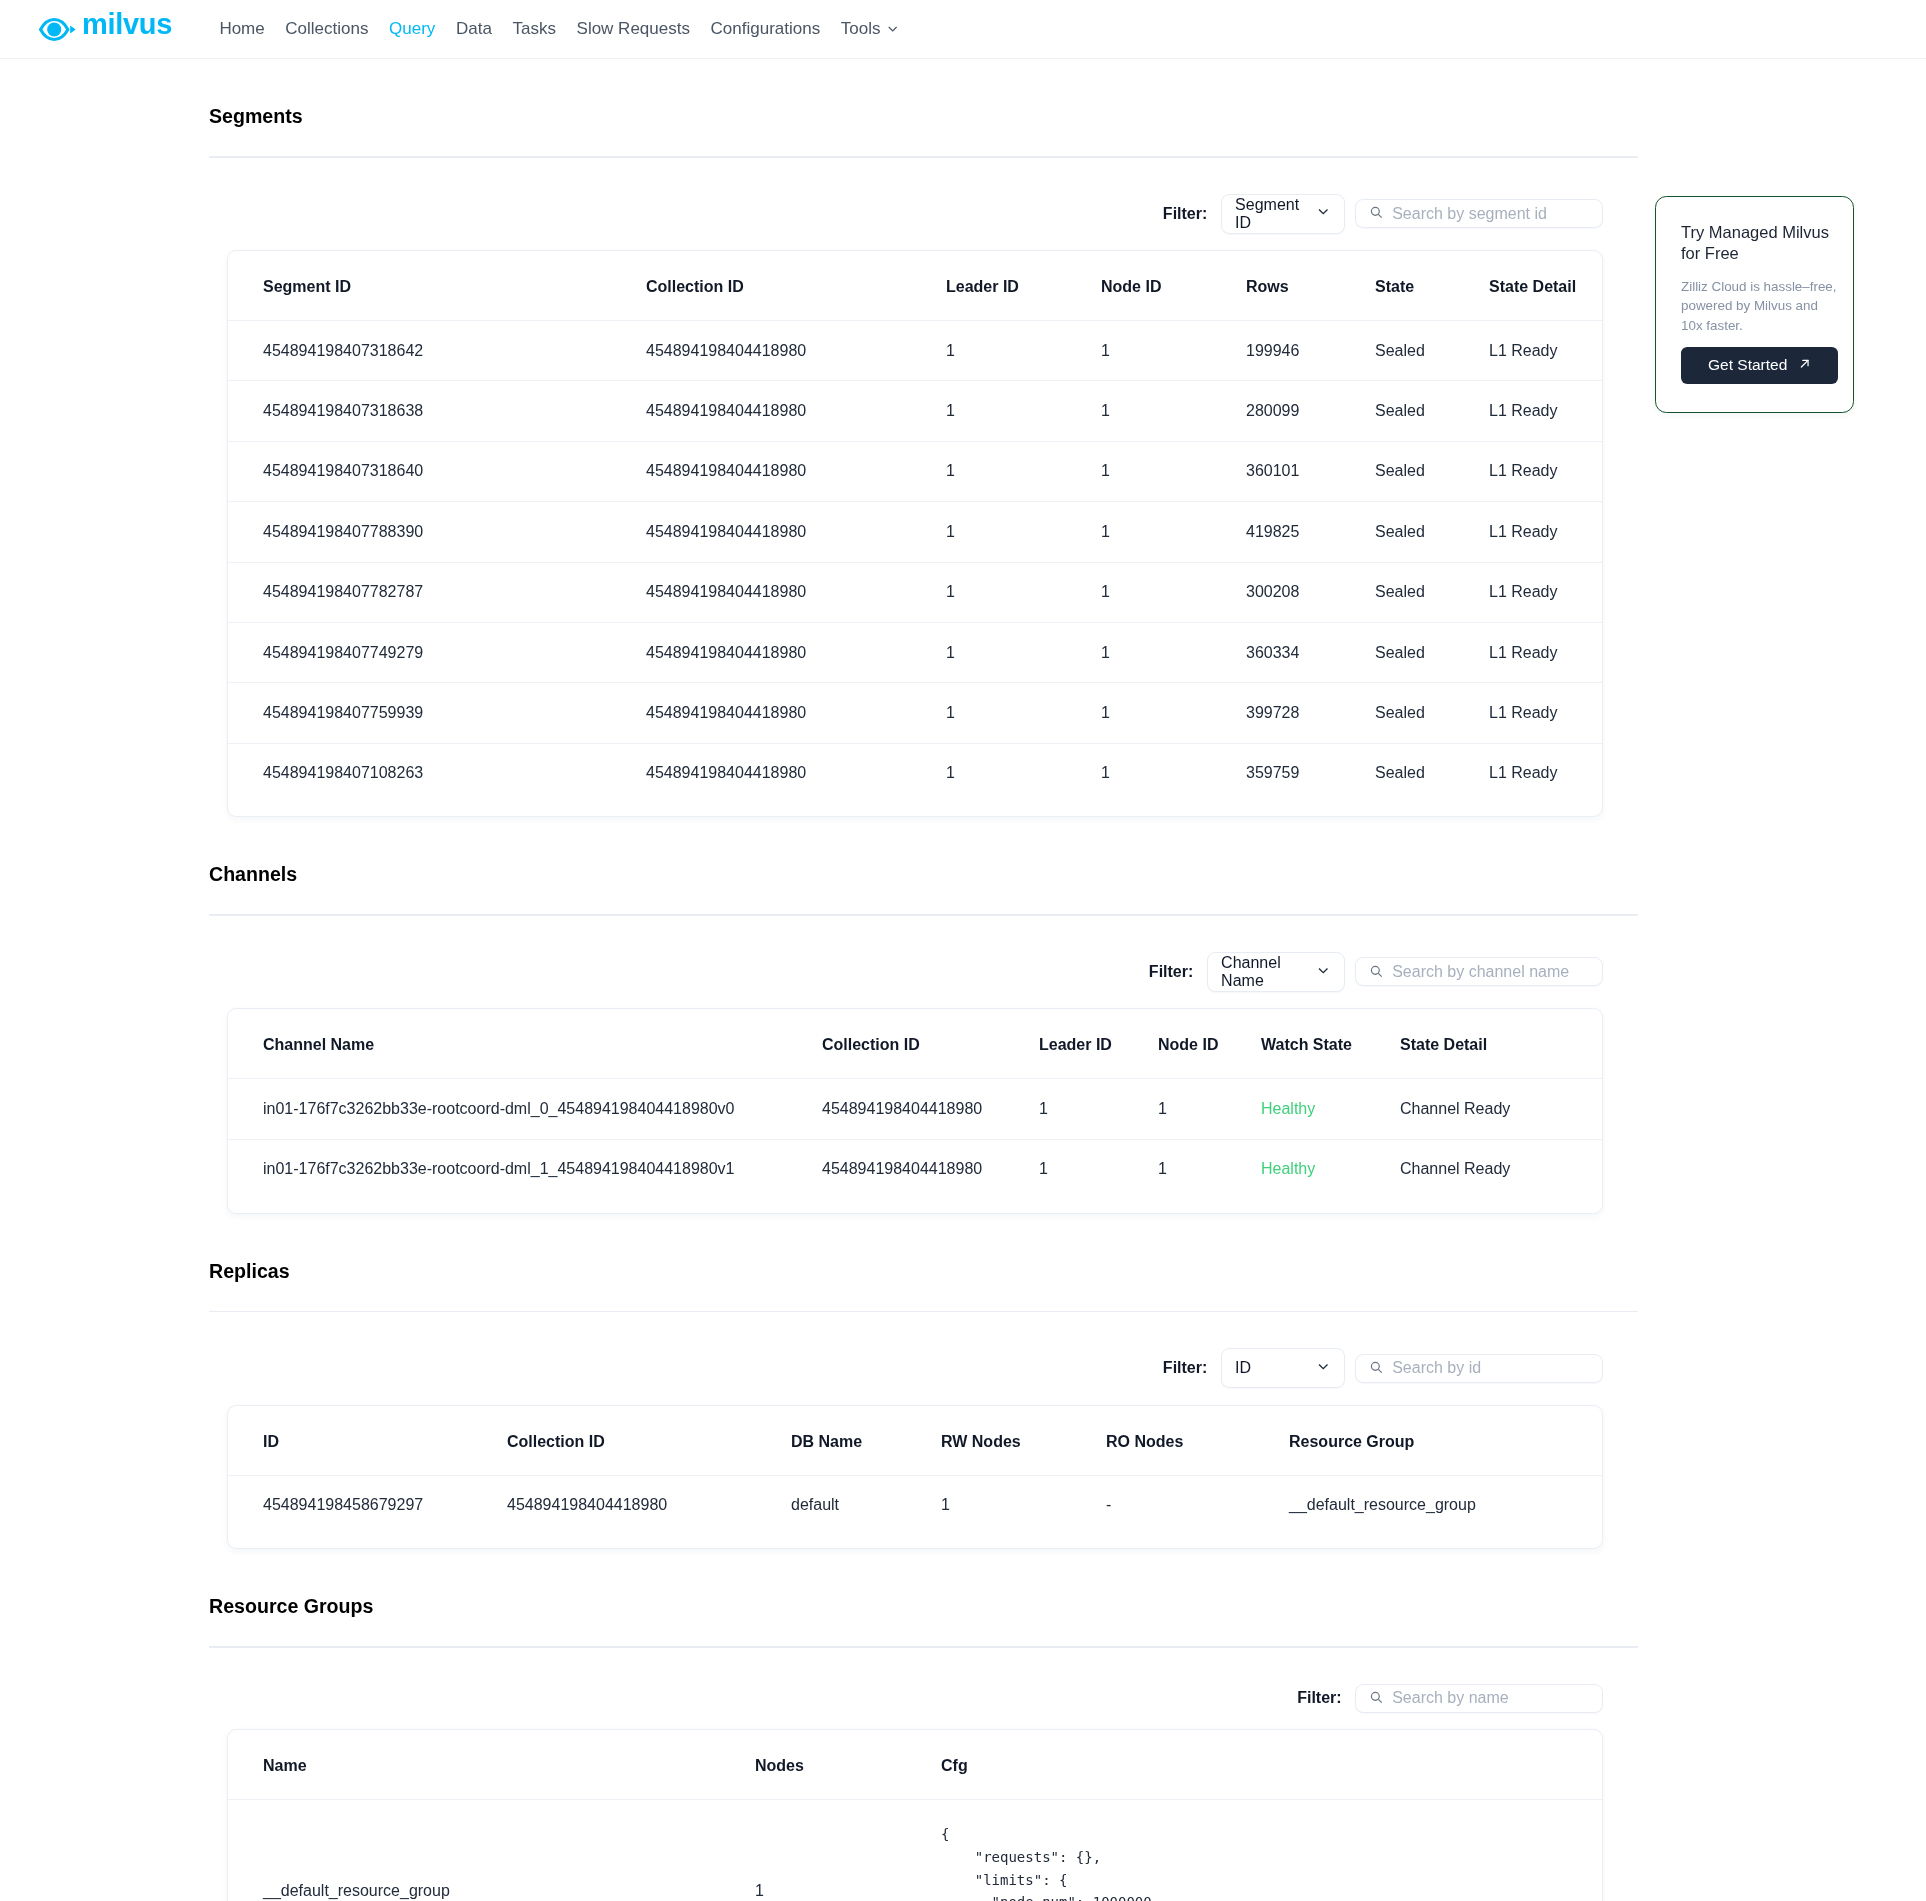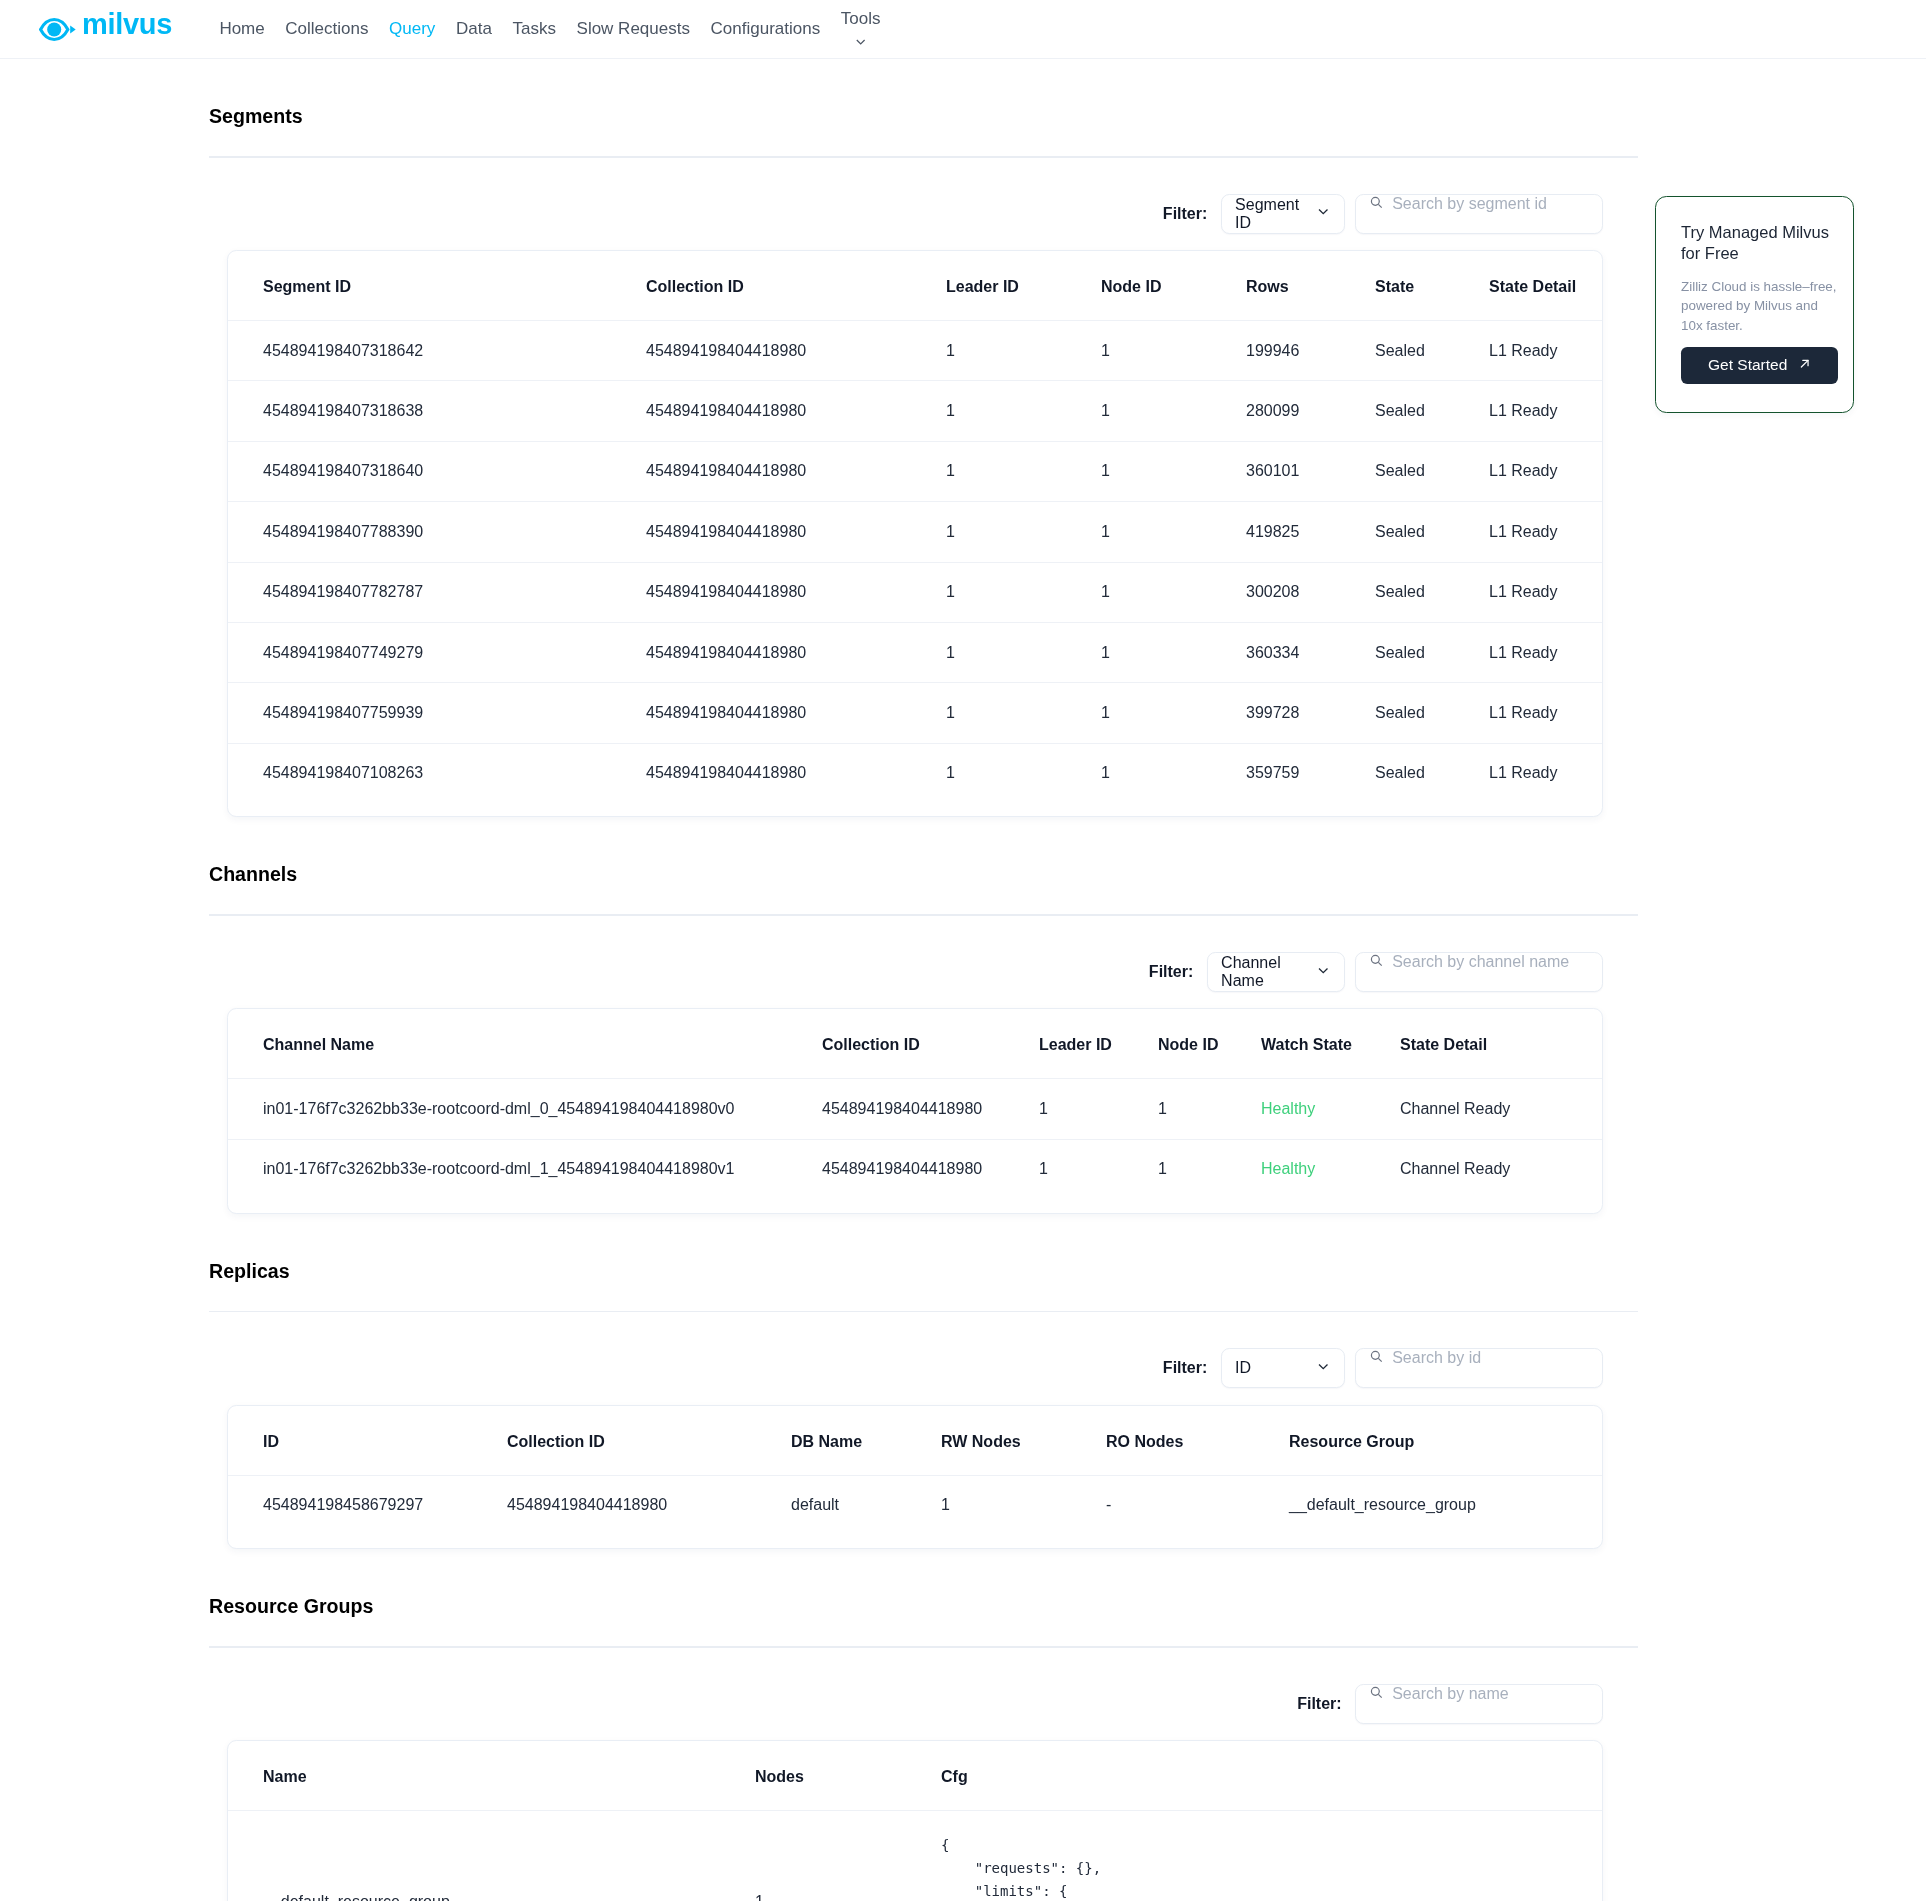--- a/index.html
+++ b/index.html
@@ -36,21 +36,21 @@
     margin-left: 37px;
   }
   .nav-link {
     font-size: 17px;
     color: #4b5563;
     padding: 5.2px 10.3px;
     cursor: pointer;
     white-space: nowrap;
   }
   .nav-link.active { color: #00B8F5; }
-  .nav-link.with-caret { display: flex; align-items: center; gap: 5.7px; flex-direction: column; }
+  .nav-link.with-caret { display: flex; align-items: center; gap: 5.7px; }
   .caret-svg { width: 13.4px; height: 13.4px; display: block; }
 
   
   .page { padding: 0 0 0 0; }
 
   .section { position: relative; }
 
   .section-head {
     margin: 0 0 0 209px;
     width: 1429px;
@@ -96,26 +96,26 @@
     cursor: pointer;
     box-shadow: 0 1px 1.5px rgba(20,40,80,0.035);
   }
   .filter-select.w-seg { width: 124px; }
   .filter-select.w-chan { width: 138px; }
   .filter-select.w-id { width: 124px; }
   .sel-caret { width: 14.5px; height: 14.5px; flex: none; }
 
   .search-box {
     width: 248px;
-    height: 40px;
+    height: 29px;
     border: 1px solid #e7ecf3;
     border-radius: 8.3px;
     background: #ffffff;
     display: flex;
-    align-items: flex-start;
+    align-items: center;
     padding: 0 13.4px;
     gap: 8.3px;
     box-shadow: 0 1px 1.5px rgba(20,40,80,0.035);
   }
   .search-icon { width: 14.5px; height: 14.5px; flex: none; }
   .search-input {
     border: 0;
     outline: 0;
     font-size: 16px;
     font-family: "Liberation Sans", sans-serif;

